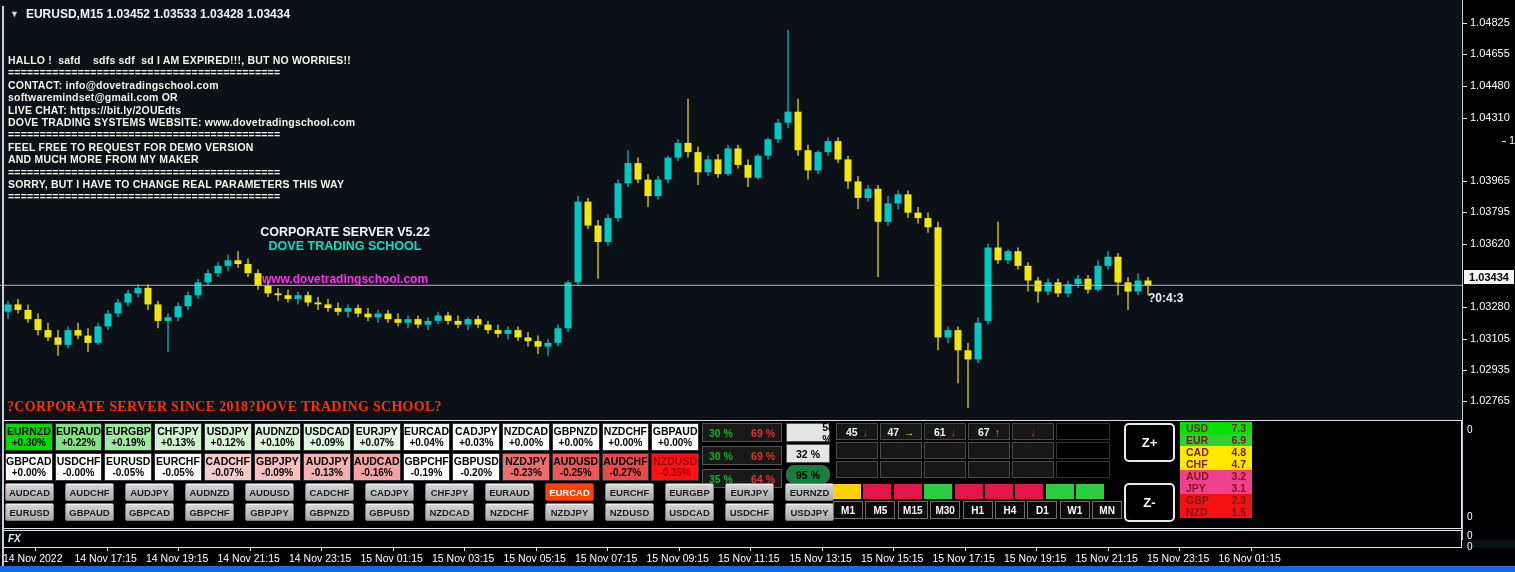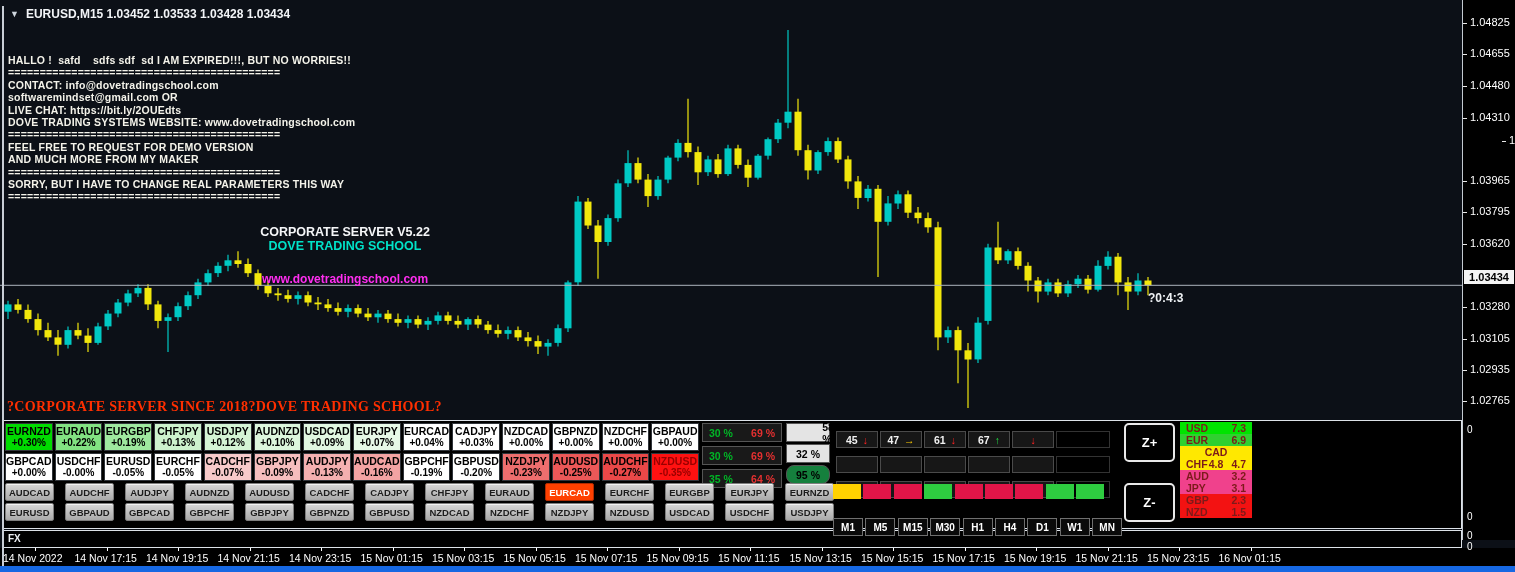--- a/index.html
+++ b/index.html
@@ -31,21 +31,21 @@
   .brand .b1{color:#f5f6f8;font-size:12.5px;font-weight:bold;}
   .brand .b2{color:#00e2c8;font-size:12.5px;font-weight:bold;}
   .brand .b3{color:#ff2ef0;font-size:12px;font-weight:bold;margin-top:20px;}
   .red-banner{position:absolute;left:7px;top:391px;color:#ff2f00;font-family:"Liberation Serif",serif;
               font-size:14px;font-weight:bold;z-index:20;letter-spacing:.3px;}
   .countdown{position:absolute;left:1148px;top:283px;color:#eef1f4;font-size:12px;font-weight:bold;z-index:20;}
 
   
   .sub1{position:absolute;left:0;top:420px;width:1515px;height:110px;}
   .sub1-box{position:absolute;left:2px;right:53px;top:0;bottom:1px;background:#000;border:1px solid #dde2e8;}
-  .sub2{position:absolute;left:0;top:530px;width:1515px;height:18px;}
+  .sub2{position:absolute;left:0;top:530px;width:1515px;height:18px;font-style:italic;}
   .sub2-box{position:absolute;left:2px;right:53px;top:0;bottom:0;background:#000;border:1px solid #dde2e8;}
   .sub2-label{position:absolute;left:8px;top:3px;color:#eceff2;font-size:10px;font-weight:bold;z-index:5;}
   .scale-zero{position:absolute;left:1467px;color:#fff;font-size:10px;z-index:7;}
 
   
   .pct-grid{position:absolute;left:5px;top:3px;width:694px;display:grid;
             grid-template-columns:repeat(14,1fr);grid-auto-rows:28px;gap:2px;z-index:10;}
   .pct-cell{display:flex;flex-direction:column;align-items:center;justify-content:center;
             font-weight:bold;color:#000;border:1px solid #30343a;line-height:12px;}
   .pct-cell .sym{font-size:10.5px;}
@@ -56,21 +56,21 @@
   .osc-row{height:17px;margin-bottom:4px;background:#191919;border:1px solid #555;
            display:flex;justify-content:space-between;align-items:center;padding:0 6px;
            font-size:10.5px;font-weight:bold;}
   .osc-row .g{color:#00b526;} .osc-row .r{color:#e33030;}
   .mid-col{position:absolute;left:786px;top:3px;width:44px;z-index:10;}
   .mid-box{height:17px;margin-bottom:2px;border:1px solid #555;display:flex;align-items:center;
            justify-content:center;font-size:10.5px;font-weight:bold;color:#000;}
 
   
   .sig-grid{position:absolute;left:836px;top:3px;z-index:10;}
-  .sig-row{display:flex;height:17px;margin-bottom:2px;margin-top:8px;}
+  .sig-row{display:flex;height:17px;margin-bottom:2px;}
   .sig-cell{width:40px;margin-right:2px;background:#171717;border:1px solid #4a4a4a;
             display:flex;align-items:center;justify-content:center;gap:5px;
             color:#f2f2f2;font-size:10.5px;font-weight:bold;}
   .sig-cell.blank{background:#000;border-color:#333;width:52px;}
 
   
   .zbtn{position:absolute;left:1124px;width:47px;height:35px;background:#000;border:2px solid #e9e9e9;
         border-radius:5px;color:#fff;font-size:13px;font-weight:bold;display:flex;align-items:center;
         justify-content:center;z-index:10;cursor:pointer;}
 
@@ -565,21 +565,21 @@
     <div class="zbtn" style="top:63px;">Z-</div>
     <div class="strength" id="strength">
         <div class="str-row" style="background: rgb(0, 228, 0);">
           <span>USD</span>
           <span>7.3</span>
         </div>
         <div class="str-row" style="background: rgb(48, 208, 48);">
           <span>EUR</span>
           <span>6.9</span>
         </div>
-        <div class="str-row" style="background: rgb(255, 232, 0); flex-direction: column;">
+        <div class="str-row" style="background: rgb(255, 232, 0);">
           <span>CAD</span>
           <span>4.8</span>
         </div>
         <div class="str-row" style="background: rgb(255, 232, 0);">
           <span>CHF</span>
           <span>4.7</span>
         </div>
         <div class="str-row" style="background: rgb(240, 65, 140);">
           <span>AUD</span>
           <span>3.2</span>
@@ -633,21 +633,21 @@
         <div class="tf-sw" style="background: rgb(255, 209, 0);"></div>
         <div class="tf-sw" style="background: rgb(225, 21, 72);"></div>
         <div class="tf-sw" style="background: rgb(225, 21, 72);"></div>
         <div class="tf-sw" style="background: rgb(46, 204, 64);"></div>
         <div class="tf-sw" style="background: rgb(225, 21, 72);"></div>
         <div class="tf-sw" style="background: rgb(225, 21, 72);"></div>
         <div class="tf-sw" style="background: rgb(225, 21, 72);"></div>
         <div class="tf-sw" style="background: rgb(46, 204, 64);"></div>
         <div class="tf-sw" style="background: rgb(46, 204, 64);"></div>
       </div>
-    <div class="tf-labels" id="tf-labels" style="top:98px;align-items:flex-end;">
+    <div class="tf-labels" id="tf-labels" style="top:81px;align-items:flex-end;">
         <div class="tf-lb">M1</div>
         <div class="tf-lb">M5</div>
         <div class="tf-lb">M15</div>
         <div class="tf-lb">M30</div>
         <div class="tf-lb">H1</div>
         <div class="tf-lb">H4</div>
         <div class="tf-lb">D1</div>
         <div class="tf-lb">W1</div>
         <div class="tf-lb">MN</div>
       </div>

